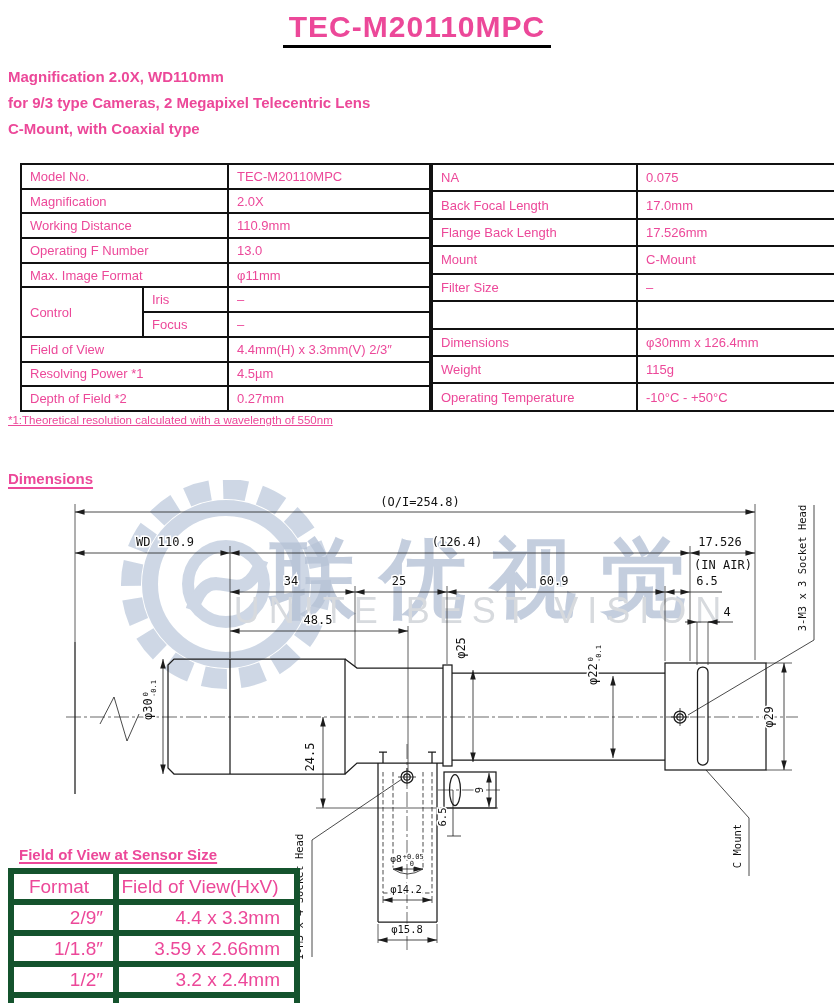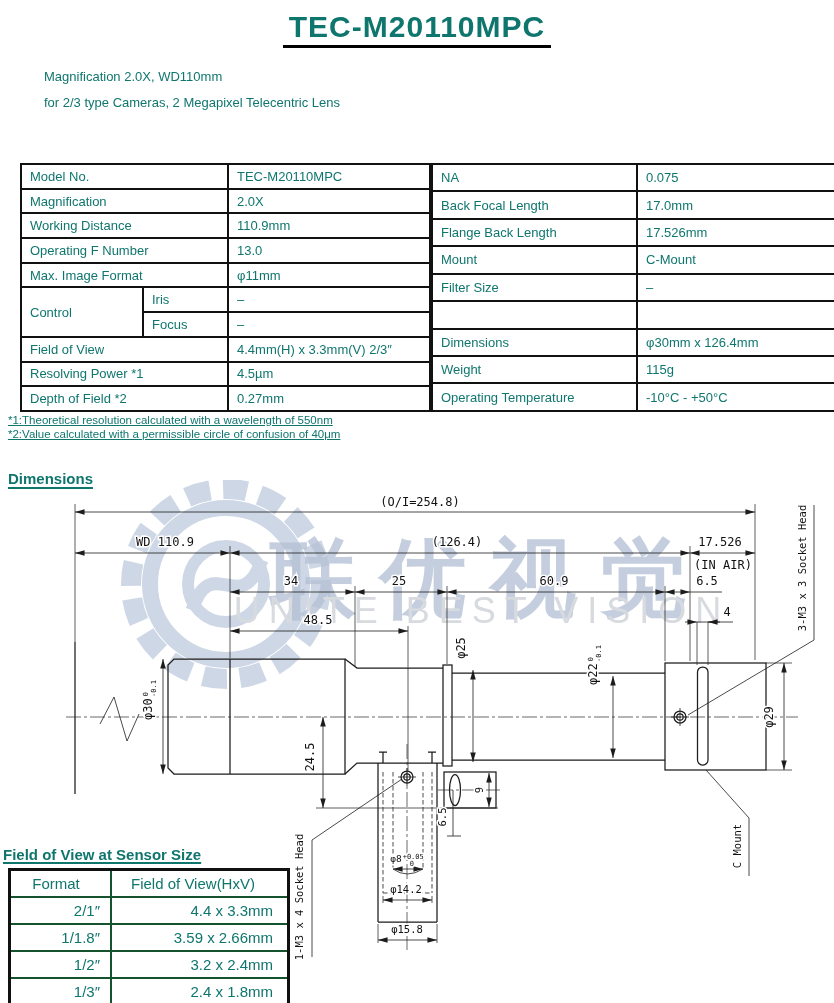--- a/index.html
+++ b/index.html
@@ -1,22 +1,22 @@
 <!DOCTYPE html>
 <html><head>
 <meta charset="utf-8">
 <style>
   html,body{margin:0;padding:0;background:#ffffff;}
   #page{position:relative;width:834px;height:1003px;background:#fff;overflow:hidden;
-        font-family:"Liberation Sans", sans-serif;color:#0f766e;}
+        font-family:"Liberation Sans", sans-serif;color:#ec4899;}
   
   #title-wrap{position:absolute;top:10px;left:0;width:100%;text-align:center;}
   #title{display:inline-block;font-size:30px;font-weight:bold;letter-spacing:1px;
          border-bottom:3px solid #000;padding:0 6px 1px 6px;}
-  #subtitle{position:absolute;top:64px;left:8px;font-size:13px;font-weight:normal;line-height:26px;margin-left:36px;}
+  #subtitle{position:absolute;top:64px;left:8px;font-size:15px;font-weight:bold;line-height:26px;}
   
   #spec-wrap{position:absolute;top:163px;left:20px;width:818px;display:flex;}
   table.spec{border-collapse:collapse;table-layout:fixed;}
   table.spec td{border:2px solid #111;height:22.7px;padding:0 0 0 8px;font-size:13px;
                 white-space:nowrap;overflow:hidden;}
   
   #footnotes{position:absolute;top:414px;left:8px;font-size:11.5px;line-height:13.5px;text-decoration:underline;}
   
   #dim-heading{position:absolute;top:470px;left:8px;font-size:15px;font-weight:bold;
                text-decoration:underline;text-decoration-thickness:2px;text-underline-offset:3px;}
@@ -26,41 +26,42 @@
   .thin{stroke:#1c1c1c;stroke-width:0.8;fill:none;}
   .ext{stroke:#2a2a2a;stroke-width:0.75;fill:none;}
   .hid{stroke:#2a2a2a;stroke-width:0.85;fill:none;stroke-dasharray:4.5 2.5;}
   .cl{stroke:#2a2a2a;stroke-width:0.7;fill:none;stroke-dasharray:15 3 3 3;}
   text.dim{font-family:"DejaVu Sans Mono", monospace;font-size:12px;fill:#111;
            paint-order:stroke;stroke:#fff;stroke-width:3px;}
   text.sm{font-size:10.5px;}
   text.xs{font-size:9.5px;}
   tspan.tol{font-size:7px;}
   
-  #fov-title{position:absolute;top:846px;left:3px;font-size:15px;font-weight:bold;
+  #fov-title{position:absolute;top:846px;left:19px;font-size:15px;font-weight:bold;
              text-decoration:underline;text-decoration-thickness:2px;text-underline-offset:2px;}
   #fov-table{position:absolute;top:868px;left:8px;border-collapse:collapse;background:#fff;}
-  #fov-table td{border:2px solid #14532d;font-size:15px;height:23px;white-space:nowrap;}
+  #fov-table td{border:6px solid #14532d;font-size:19px;height:23px;white-space:nowrap;}
   #fov-table tr.hdr td{text-align:center;}
   #fov-table td.c1{width:88px;text-align:right;padding-right:10px;}
   #fov-table td.c2{width:160px;text-align:right;padding-right:14px;margin-left:34px;}
   #fov-table{border:3px solid #111;}
 </style>
 </head>
 <body>
 
 <div id="page">
 
   <div id="title-wrap">
     <span id="title">TEC-M20110MPC</span>
   </div>
 
   <div id="subtitle">
     <div>Magnification 2.0X, WD110mm</div>
-    <div>for 2/3 type Cameras, 2 Megapixel Telecentric Lens</div>
+    <div>for 9/3 type Cameras, 2 Megapixel Telecentric Lens</div>
+    <div>C-Mount, with Coaxial type</div>
   </div>
 
   <div id="spec-wrap">
     <table class="spec" style="width:409px">
       <colgroup>
           <col style="width:122px">
           <col style="width:85px">
           <col style="width:202px">
         </colgroup>
       <tbody>
@@ -149,21 +150,20 @@
       <tr>
         <td colspan="2">Operating Temperature</td>
         <td>-10°C - +50°C</td>
           </tr>
     </tbody>
       </table>
   </div>
 
   <div id="footnotes">
     <div>*1:Theoretical resolution calculated with a wavelength of 550nm</div>
-    <div>*2:Value calculated with a permissible circle of confusion of 40μm</div>
   </div>
 
   <div id="dim-heading">Dimensions</div>
 
   <svg id="drawing" viewBox="0 480 834 480">
     <defs>
       <marker id="arw" viewBox="0 0 12 8" refX="11.5" refY="4" markerWidth="13" markerHeight="9" orient="auto-start-reverse">
         <path d="M11.5,4 L0.5,0.8 L0.5,7.2 Z" fill="#1c1c1c"></path>
       </marker>
     </defs>
@@ -282,21 +282,21 @@
   </svg>
 
   <div id="fov-title">Field of View at Sensor Size</div>
   <table id="fov-table">
     <tbody>
         <tr class="hdr">
       <td class="c1">Format</td>
       <td class="c2">Field of View(HxV)</td>
     </tr>
     <tr>
-      <td class="c1">2/1″</td>
+      <td class="c1">2/9″</td>
       <td class="c2">4.4 x 3.3mm</td>
     </tr>
     <tr>
       <td class="c1">1/1.8″</td>
       <td class="c2">3.59 x 2.66mm</td>
     </tr>
     <tr>
       <td class="c1">1/2″</td>
       <td class="c2">3.2 x 2.4mm</td>
     </tr>

